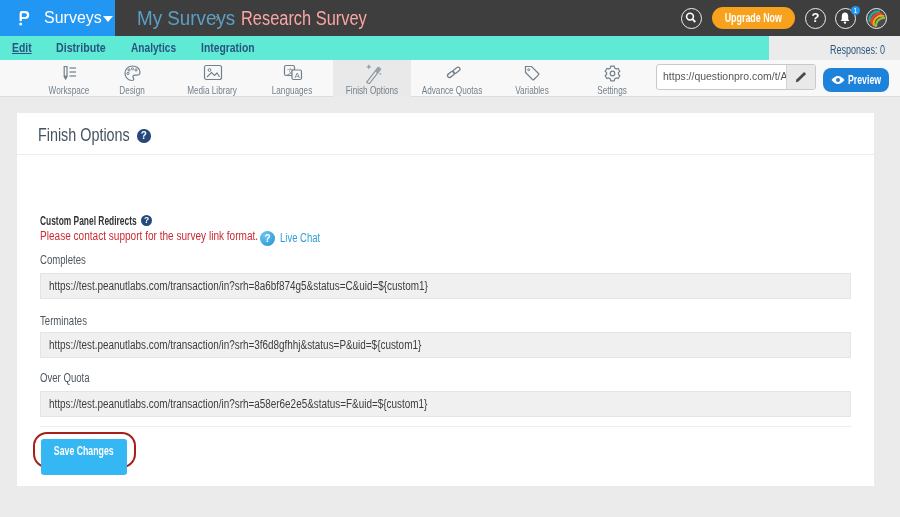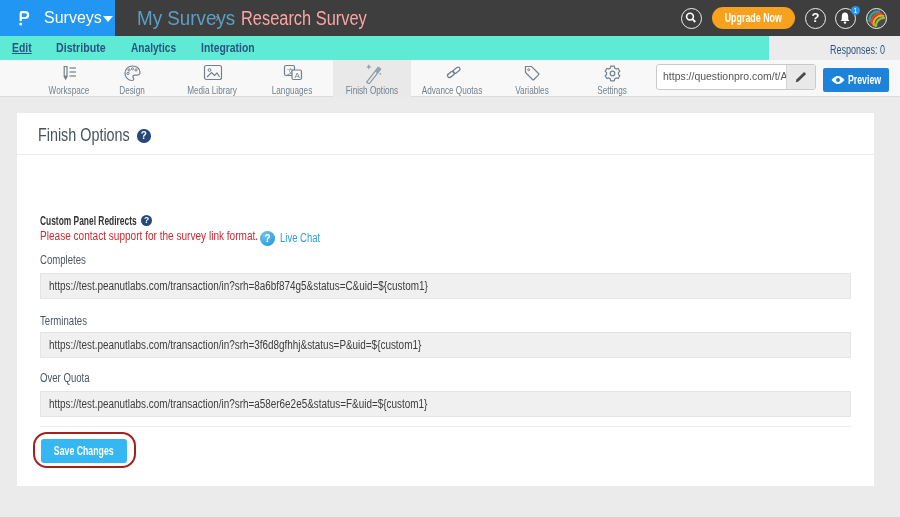--- a/index.html
+++ b/index.html
@@ -20,42 +20,42 @@
 #responses { position:absolute; left:830px; top:0; height:24px; line-height:28px; font-size:12px; color:#2a5580; }
 
 #toolbar { position:absolute; left:0; top:60px; width:900px; height:37px; background:#f8f8f8; border-bottom:1px solid #dcdcdc; }
 .tab { position:absolute; top:0; width:78px; height:37px; text-align:center; }
 .tab .lbl { position:absolute; top:24px; width:100%; font-size:10.5px; color:#73808c; transform:scaleX(0.78); transform-origin:50% 50%; white-space:nowrap; }
 .tab svg { position:absolute; top:4px; left:50%; margin-left:-9px; }
 .tab.active { background:#e9e9e9; }
 #urlbox { position:absolute; left:656px; top:4px; width:160px; height:26px; background:#fff; border:1px solid #c9c9c9; border-radius:3px; overflow:hidden; }
 #urltext { position:absolute; left:6px; top:5px; font-size:11.5px; color:#555; white-space:nowrap; transform:scaleX(0.91); transform-origin:0 50%; }
 #pencilseg { position:absolute; right:0; top:0; width:29px; height:24px; background:#e9e9e9; border-left:1px solid #d5d5d5; }
-#preview { position:absolute; left:823px; top:8px; width:66px; height:24px; background:#1d83da; border-radius:2px; color:#fff; }
+#preview { position:absolute; left:823px; top:8px; width:66px; height:24px; background:#1d83da; border-radius:8px; color:#fff; }
 #preview span { position:absolute; left:25px; top:5px; font-size:12.5px; font-weight:bold; transform:scaleX(0.70); transform-origin:0 50%; white-space:nowrap; }
 
 #card { position:absolute; left:17px; top:113px; width:857px; height:373px; background:#ffffff; }
 #h1 { position:absolute; left:21px; top:12px; font-size:17.5px; color:#46525e; transform:scaleX(0.82); transform-origin:0 50%; white-space:nowrap; }
 .qnavy { position:absolute; background:#24497a; border-radius:50%; color:#fff; font-weight:bold; text-align:center; }
 #h1q { left:137px; top:129px; width:13.5px; height:13.5px; line-height:14px; font-size:10px; }
 #divider1 { position:absolute; left:0; top:41px; width:857px; height:1px; background:#ececec; }
 #dropdown { position:absolute; left:23px; top:65px; width:188px; height:24px; background:#e9e9e9; border-radius:3px; }
 #dropdown span { position:absolute; left:10px; top:5px; font-size:12.5px; color:#3a3a3a; transform:scaleX(0.76); transform-origin:0 50%; white-space:nowrap; }
 #dd-caret { position:absolute; right:12px; top:10px; width:0; height:0; border-left:4px solid transparent; border-right:4px solid transparent; border-top:5px solid #222; }
 #cpr { position:absolute; left:23px; top:101px; font-size:12px; font-weight:bold; color:#333; transform:scaleX(0.70); transform-origin:0 50%; white-space:nowrap; }
 #cprq { left:141px; top:214.5px; width:11px; height:11px; line-height:11.5px; font-size:8.5px; }
 #redline { position:absolute; left:23px; top:116px; font-size:12.5px; color:#ca2a33; transform:scaleX(0.805); transform-origin:0 50%; white-space:nowrap; }
 #bluq { position:absolute; left:243px; top:118px; width:15px; height:15px; border-radius:50%; background:radial-gradient(circle at 35% 30%, #6fc6f2, #1a8fd1); color:#fff; font-weight:bold; font-size:10px; text-align:center; line-height:15px; }
 #livechat { position:absolute; left:263px; top:118px; font-size:12.5px; color:#2e9ed6; transform:scaleX(0.76); transform-origin:0 50%; white-space:nowrap; }
 .flabel { position:absolute; left:23px; font-size:12px; color:#4c5660; transform:scaleX(0.80); transform-origin:0 50%; white-space:nowrap; }
 .finput { position:absolute; left:23px; width:811px; height:26px; background:#f0f0f0; border:1px solid #e4e4e4; overflow:hidden; }
 .finput span { position:absolute; left:8px; top:5px; font-size:12px; color:#3c3c3c; white-space:nowrap; transform:scaleX(0.826); transform-origin:0 50%; }
 #divider2 { position:absolute; left:23px; top:313px; width:811px; height:1px; background:#ececec; }
 #redbox { position:absolute; left:16px; top:319px; width:103px; height:36px; border:2.5px solid #a81e18; border-radius:14px; }
-#savebtn { position:absolute; left:24px; top:326px; width:86px; height:24px; background:#34b7f2; border-radius:3px; color:#fff; font-size:12.5px; font-weight:bold; text-align:center; line-height:24px; }
+#savebtn { position:absolute; left:24px; top:326px; width:86px; height:36px; background:#34b7f2; border-radius:3px; color:#fff; font-size:12.5px; font-weight:bold; text-align:center; line-height:24px; }
 #savebtn span { display:inline-block; transform:scaleX(0.70); transform-origin:50% 50%; white-space:nowrap; }
 </style>
 </head>
 <body>
 <div id="topbar">
   <div id="logobox">
     <svg width="16" height="28" viewBox="0 0 16 28" style="position:absolute;left:18px;top:4px;">
       <path d="M2.7 17 V9.4 Q2.7 8.2 3.9 8.2 H7.2 A2.9 2.9 0 0 1 7.2 14 H2.7" fill="none" stroke="#fff" stroke-width="2.2"></path>
       <circle cx="2.7" cy="20" r="1.5" fill="#fff"></circle>
     </svg>

